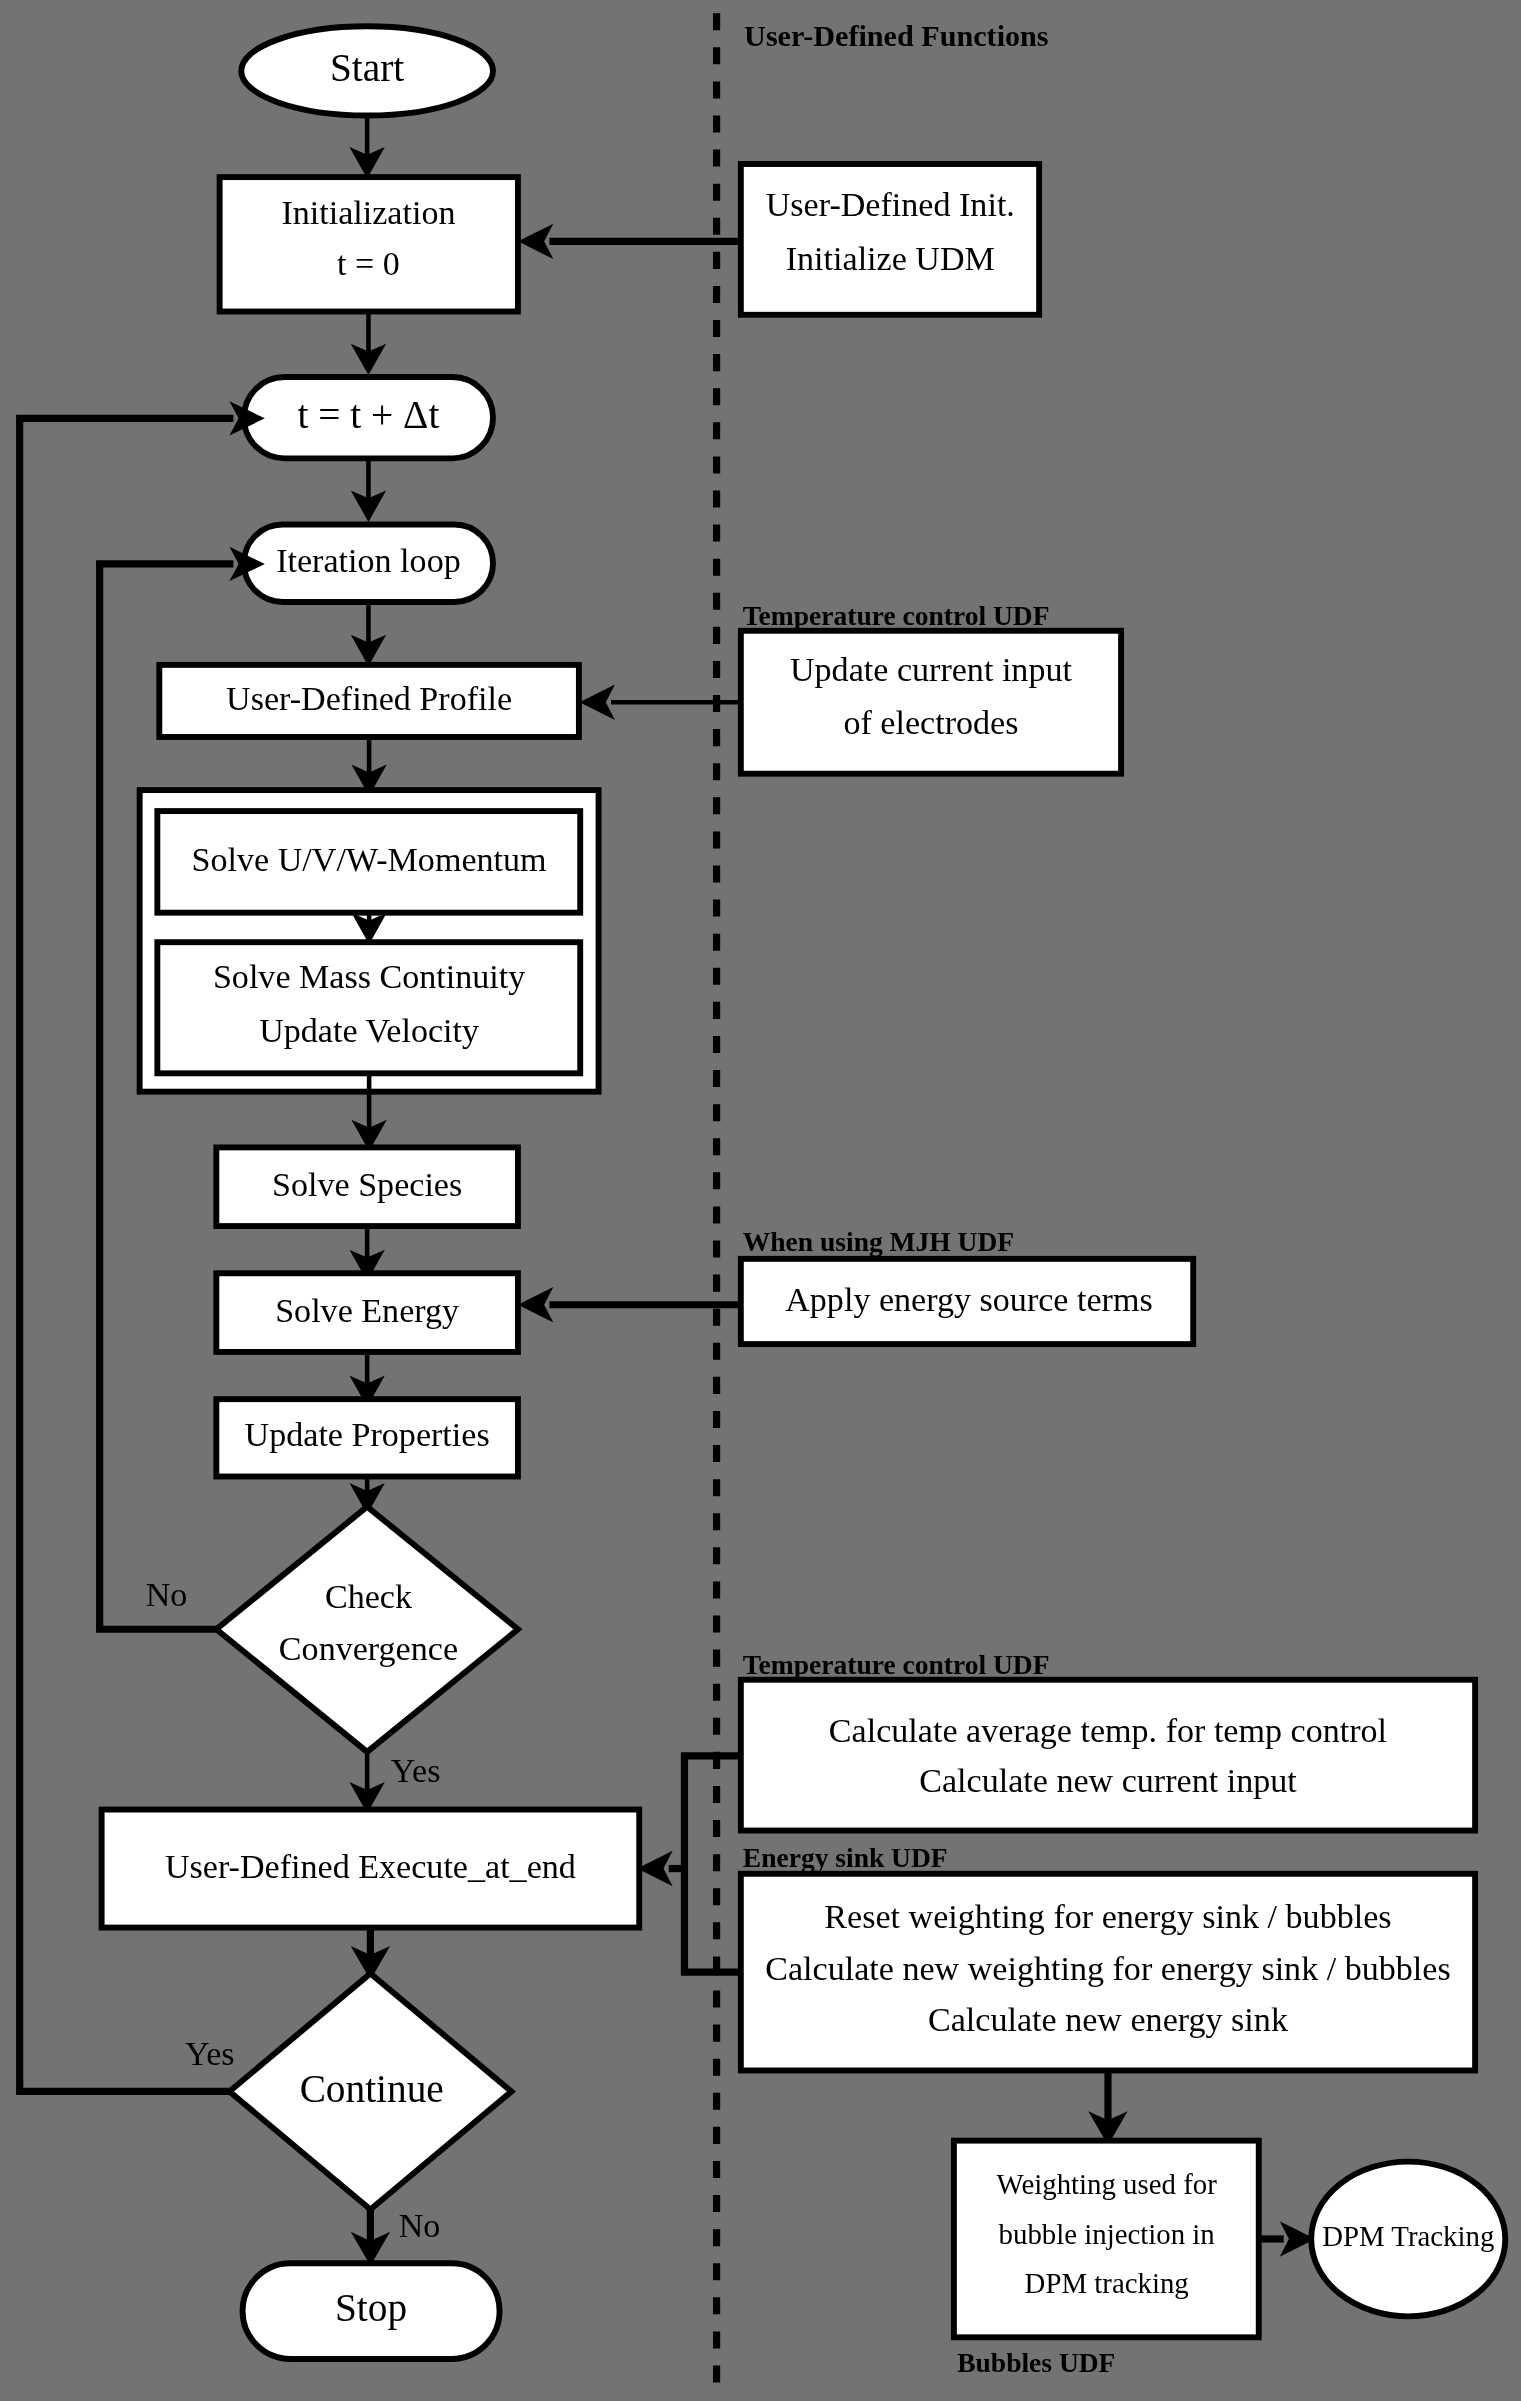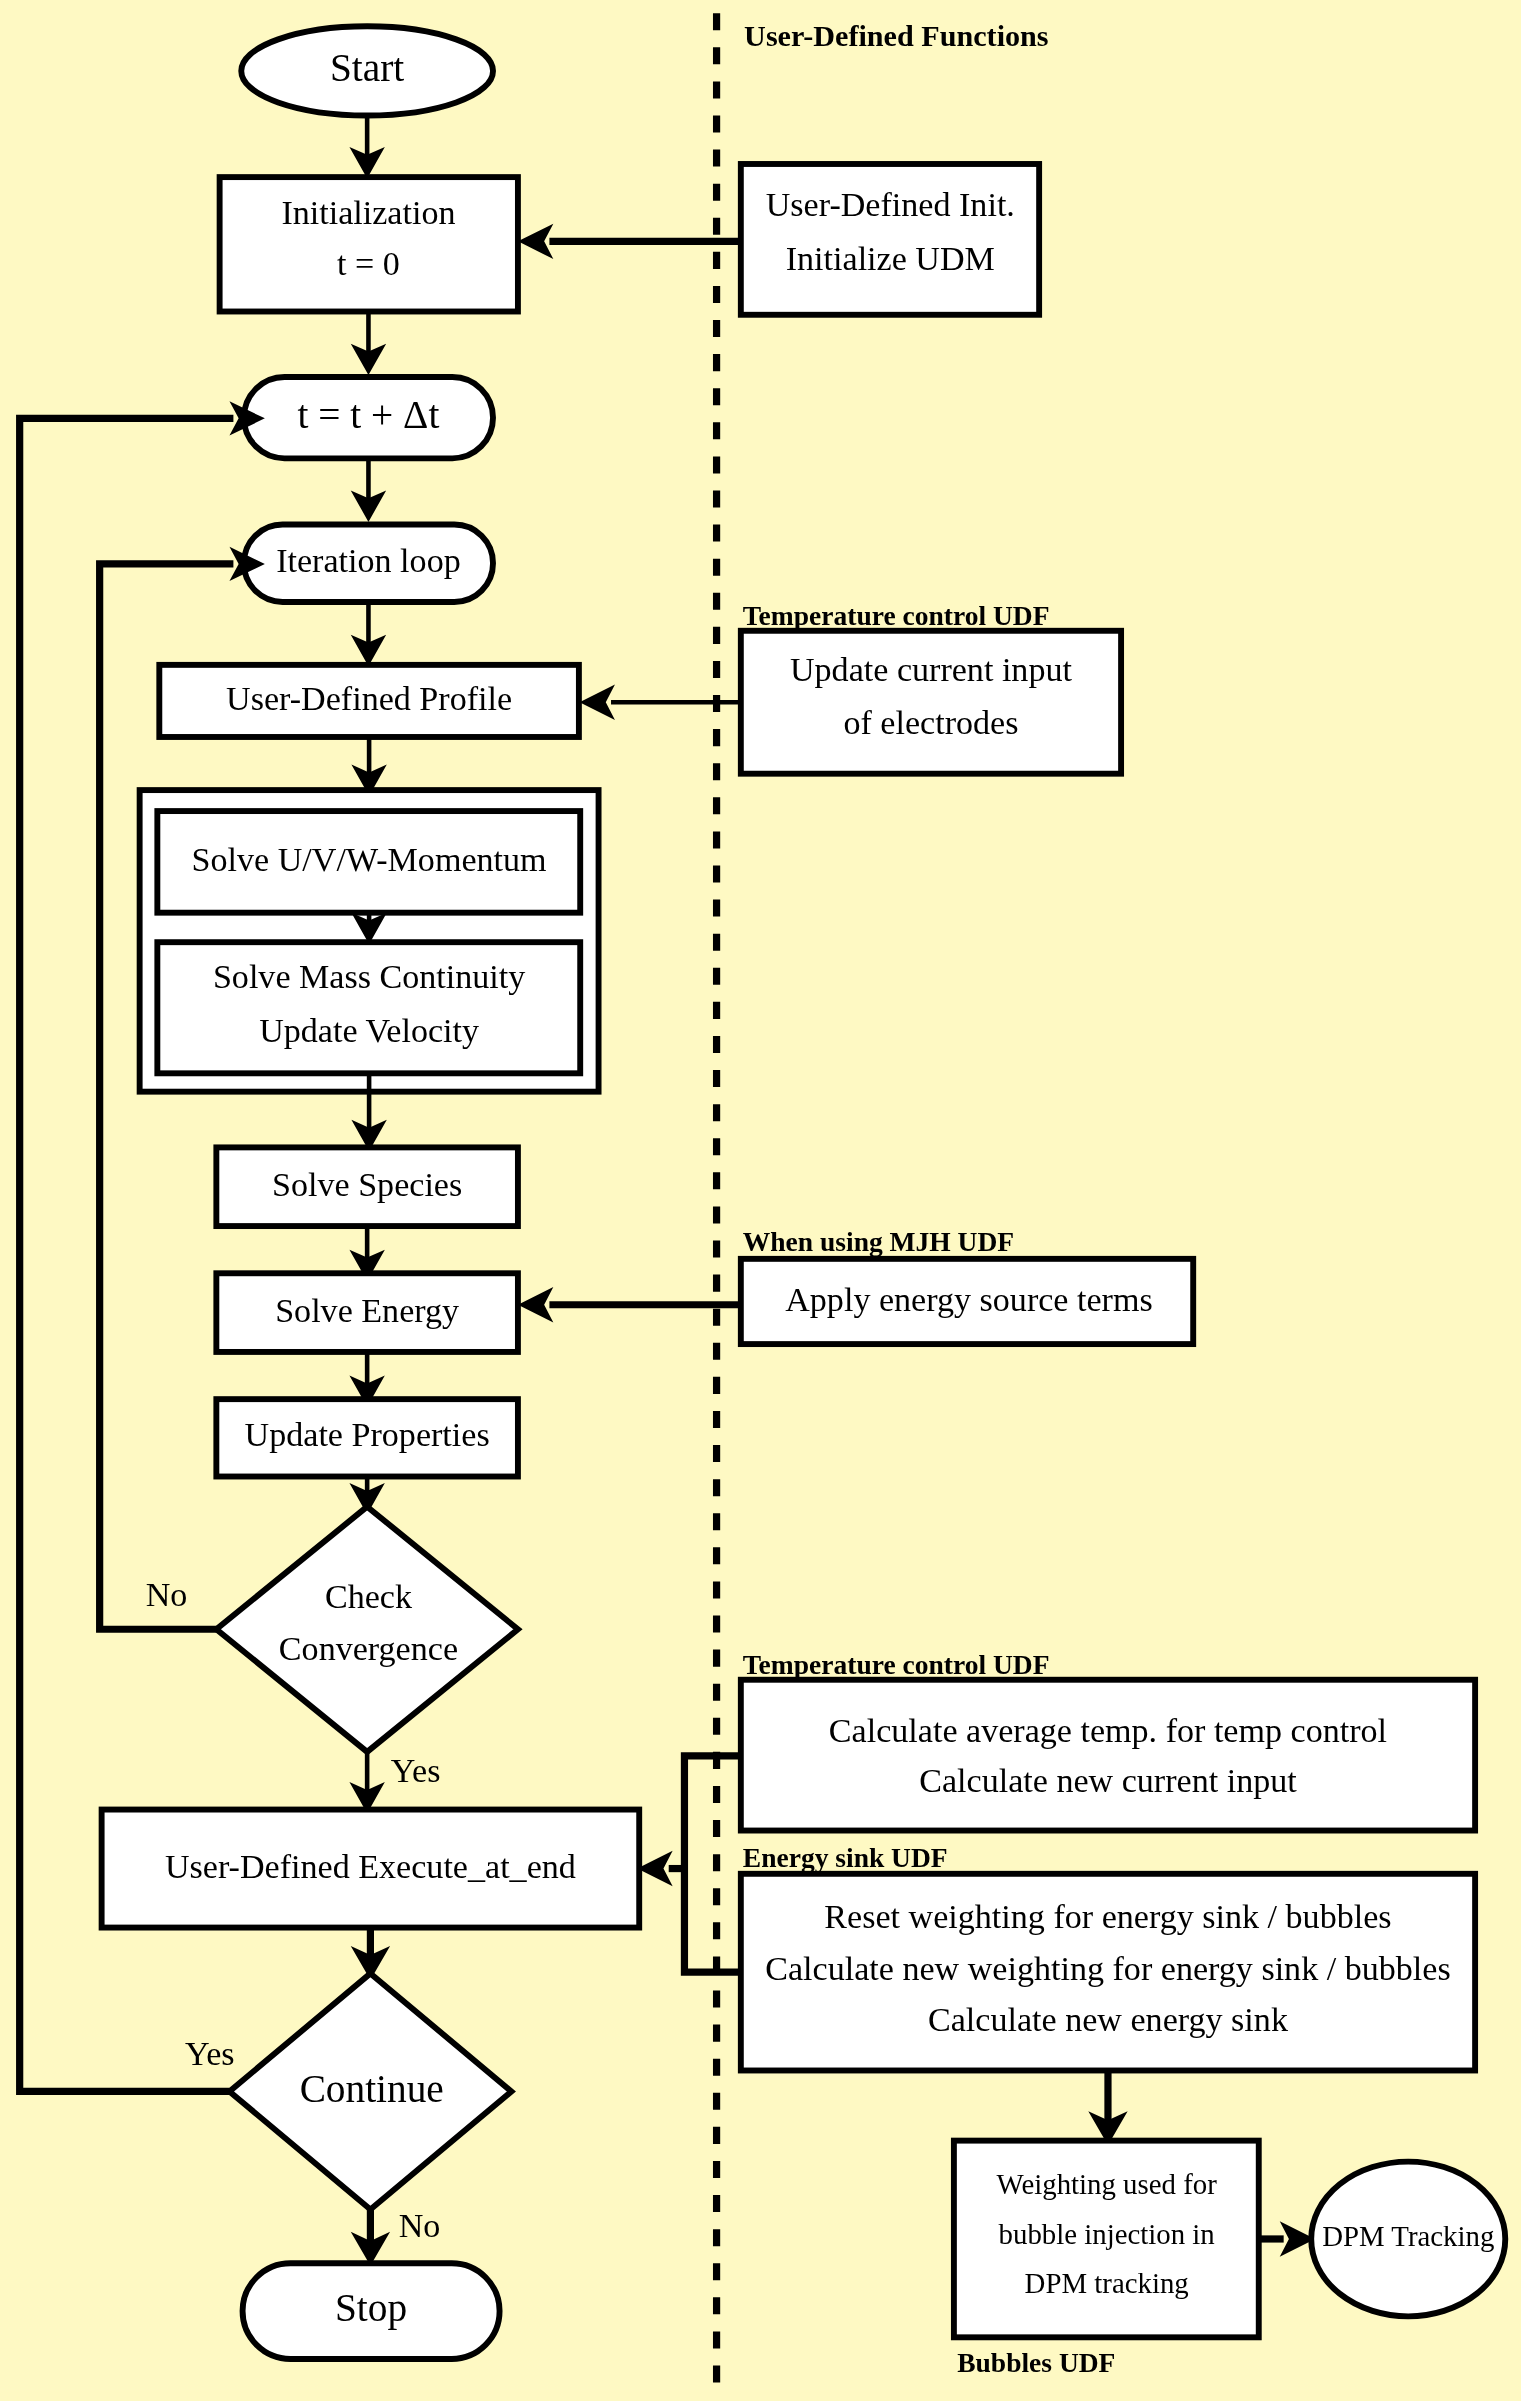--- a/index.html
+++ b/index.html
@@ -7,21 +7,21 @@
     padding: 0;
     background: #ffffff;
   }
   body {
     font-family: "Liberation Serif", "DejaVu Serif", serif;
   }
   #flowchart-root {
     position: relative;
     width: 1521px;
     height: 2401px;
-    background: #fef9c3;
+    background: #737373;
     overflow: hidden;
   }
   svg#flow-svg {
     position: absolute;
     top: 0;
     left: 0;
     width: 1521px;
     height: 2401px;
     display: block;
   }

